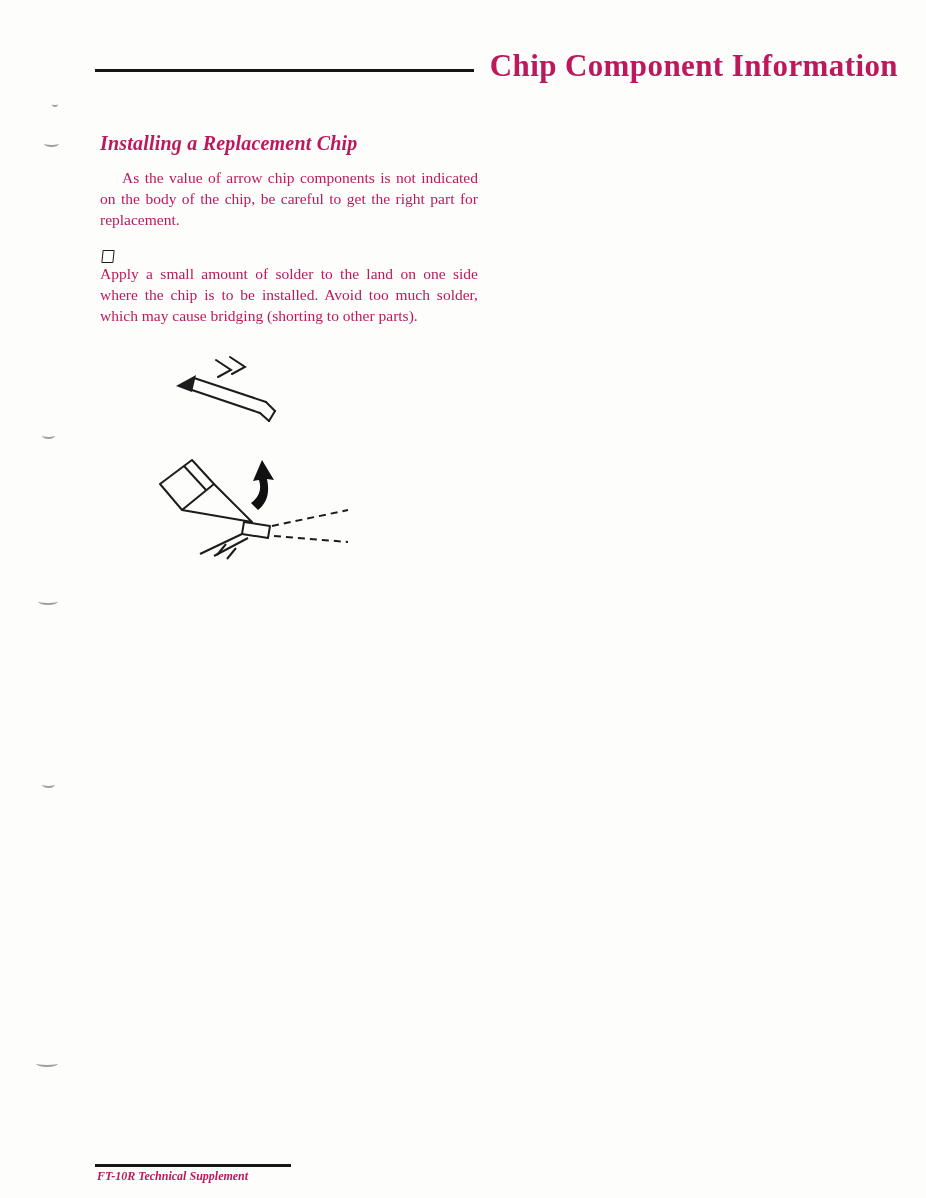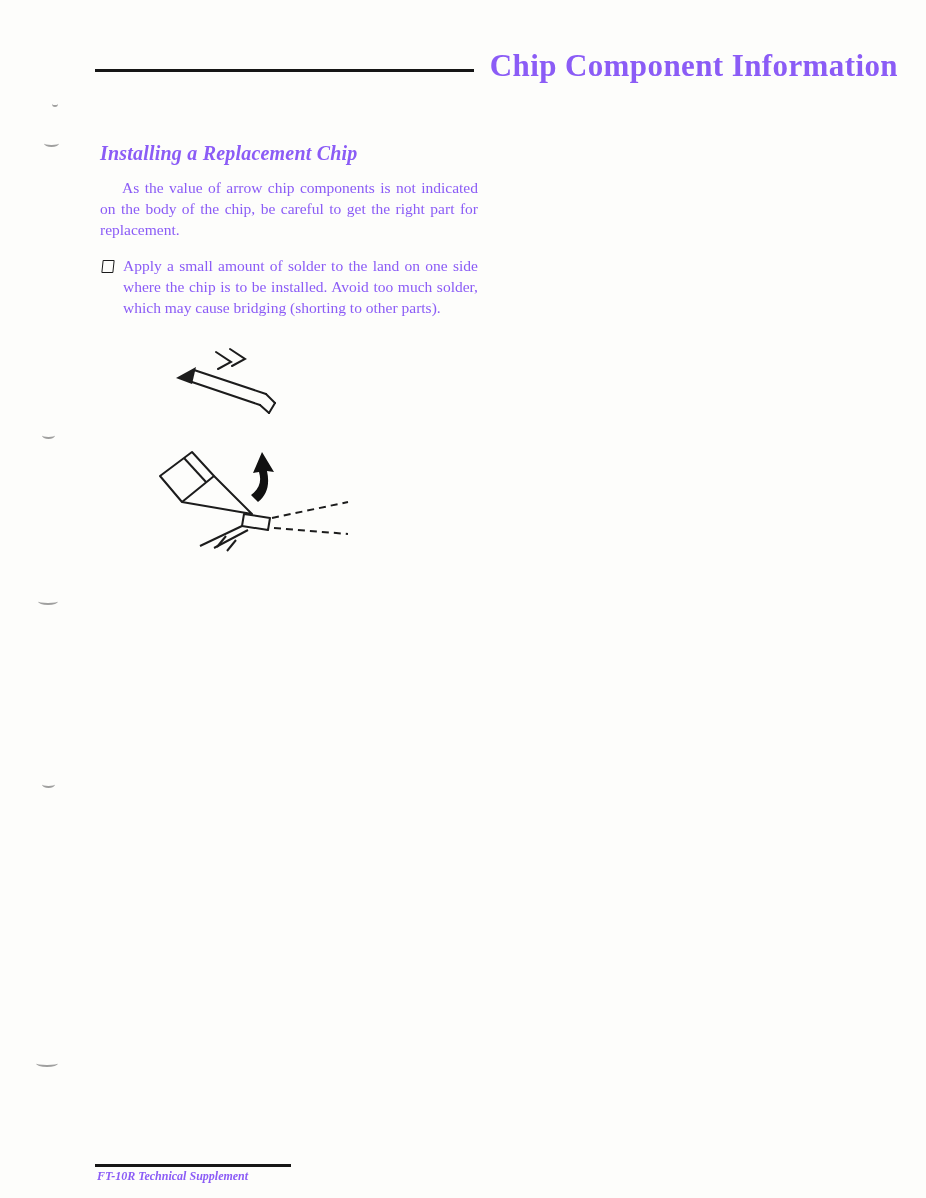--- a/index.html
+++ b/index.html
@@ -2,50 +2,50 @@
 <html><head>
 <meta charset="utf-8">
 <style>
   html,body { margin:0; padding:0; background:#e9e9e9; }
   .page {
     position:relative;
     width:926px; height:1198px;
     margin:0 auto;
     background:#fdfdfb;
     font-family:"Liberation Serif", serif;
-    color:#8b5cf6;
+    color:#be185d;
     overflow:hidden;
   }
 
   
   .header {
     position:absolute; left:95px; right:28px; top:48px;
     display:flex; align-items:center;
   }
   .header-rule {
     flex:1 1 auto; height:3px; background:#161616;
     margin-right:16px; margin-top:8px;
     box-shadow:0 -3px 0 -1.5px #3a3a3a;
   }
   .header-title {
     margin:0; font-size:31px; font-weight:bold;
     letter-spacing:0.4px; white-space:nowrap;
   }
 
   
-  .content { position:absolute; left:100px; top:132px; width:378px;margin-top:10px; }
+  .content { position:absolute; left:100px; top:132px; width:378px; }
   .section-title {
     margin:0 0 12px 0; font-size:20px;
     font-weight:bold; font-style:italic; letter-spacing:0.2px;
   }
   .intro {
     margin:0; font-size:15.5px; line-height:21px;
     text-align:justify; text-indent:22px;
   }
-  .bullet { display:flex; margin-top:15px; }
+  .bullet { display:flex; margin-top:15px;flex-direction:column; }
   .checkbox {
     flex:0 0 auto; width:10px; height:11px;
     border:1.6px solid #1a1a1a; border-radius:1px;
     transform:skewX(-6deg);
     margin:5px 9px 0 2px;
   }
   .bullet-text {
     margin:0; flex:1 1 auto; font-size:15.5px; line-height:21px;
     text-align:justify;
   }

